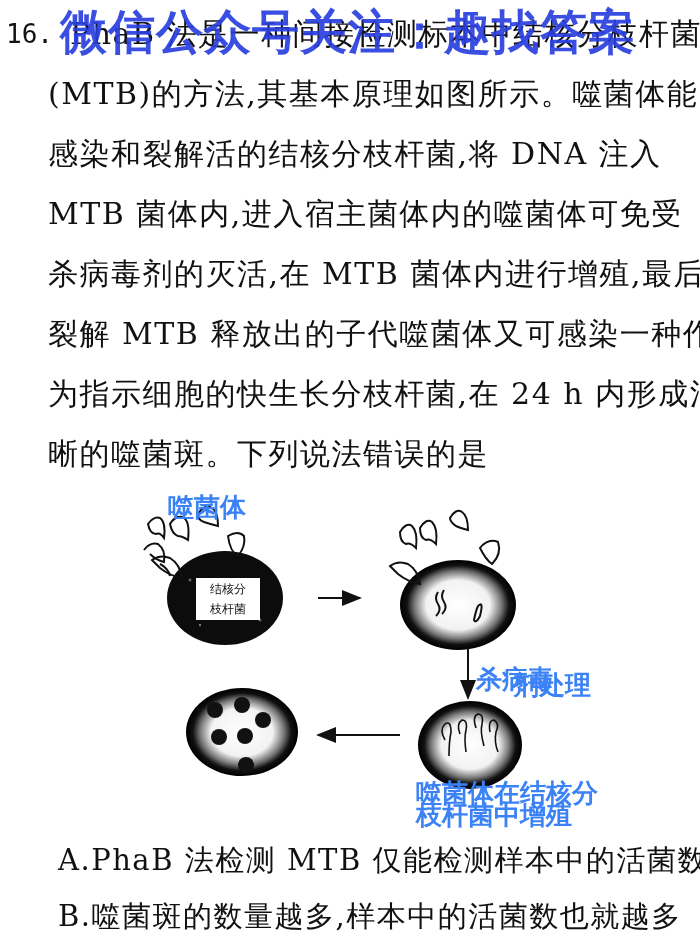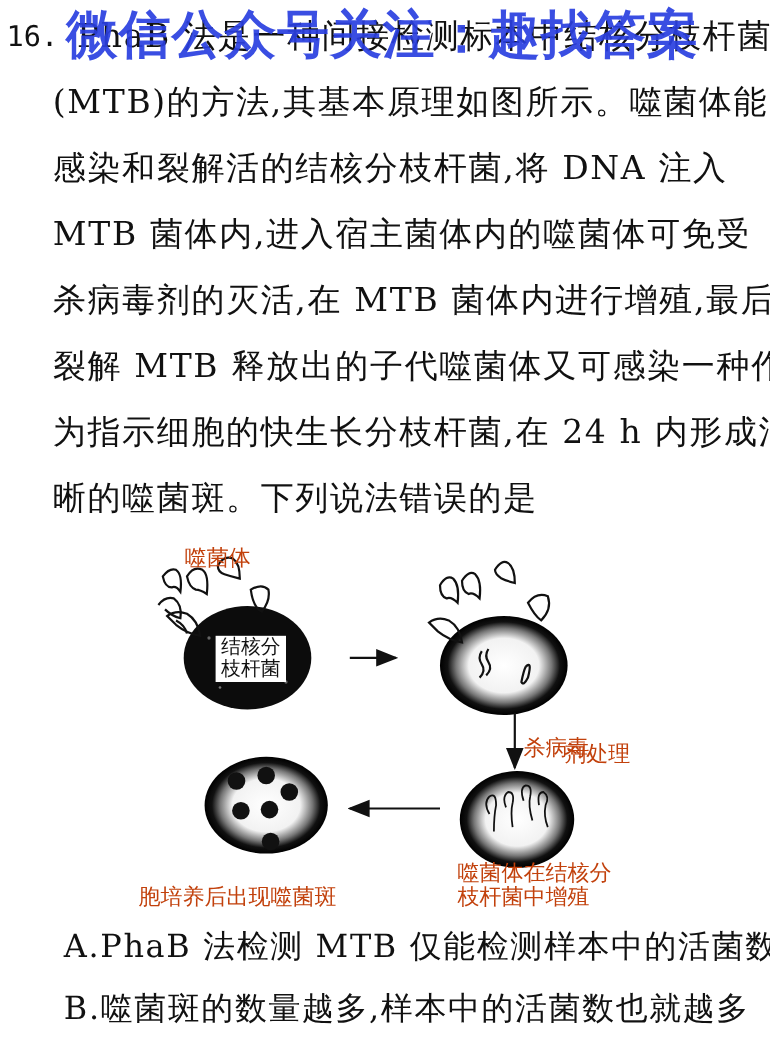--- a/index.html
+++ b/index.html
@@ -57,34 +57,34 @@
     .diagram {
       position: absolute;
       left: 100px;
       top: 480px;
       width: 500px;
       height: 350px;
     }
     .dlabel {
       position: absolute;
       font-family: "DejaVu Sans", "Liberation Sans", sans-serif;
-      font-size: 20px;
+      font-size: 26px;
       line-height: 22px;
-      font-weight: normal;
+      font-weight: bold;
       white-space: nowrap;
-      color: #c2410c;
+      color: #3b82f6;
     }
     .cell-label {
       position: absolute;
       left: 108px;
       top: 100px;
       width: 60px;
       background: #ffffff;
       font-family: "DejaVu Sans", "Liberation Sans", sans-serif;
-      font-size: 18px;
+      font-size: 12px;
       line-height: 20px;
       text-align: center;
       color: #111;
       padding: 1px 2px;
     }
   </style>
 </head>
 <body>
 
 <div class="qnum">16.</div>
@@ -173,21 +173,20 @@
     </g>
   </svg>
 
   <div class="dlabel" style="left:68px;top:16px;">噬菌体</div>
   <div class="cell-label" style="left:96px;top:98px;">
     <div>结核分</div>
     <div>枝杆菌</div>
   </div>
   <div class="dlabel" style="left:376px;top:188px;">杀病毒</div>
   <div class="dlabel" style="left:376px;top:194px;margin-left:37px;">剂处理</div>
-  <div class="dlabel" style="left:26px;top:324px;">胞培养后出现噬菌斑</div>
   <div class="dlabel" style="left:316px;top:302px;">噬菌体在结核分</div>
   <div class="dlabel" style="left:316px;top:324px;">枝杆菌中增殖</div>
 </div>
 
 <div class="opt" style="top:840px;">
   <span>A.</span><span>PhaB 法检测 MTB 仅能检测样本中的活菌数</span>
 </div>
 <div class="opt" style="top:896px;">
   <span>B.</span><span>噬菌斑的数量越多,样本中的活菌数也就越多</span>
 </div>

